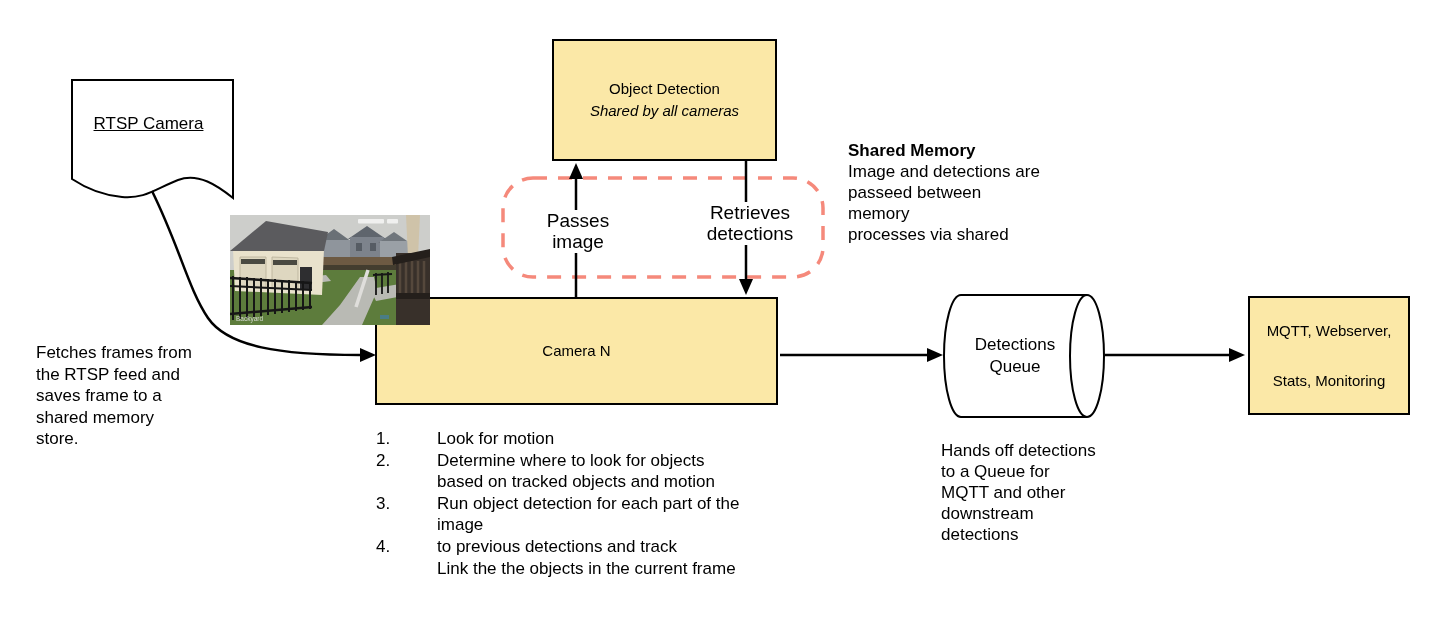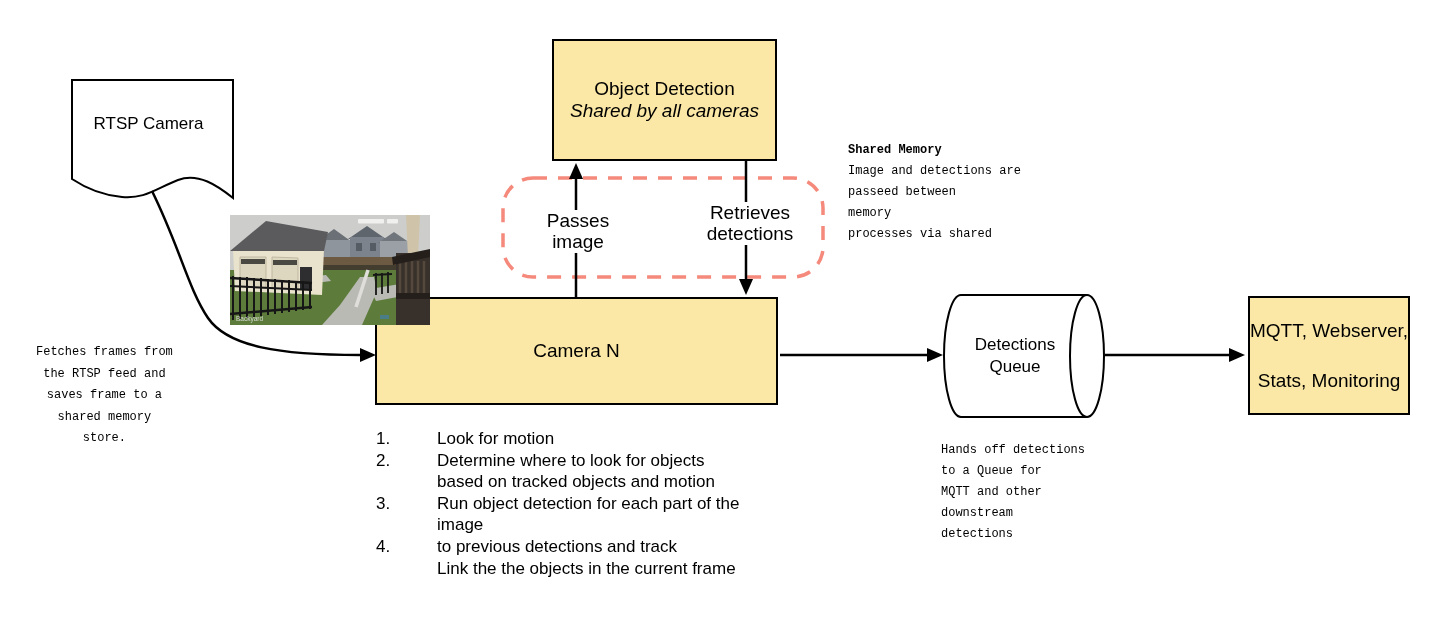--- a/index.html
+++ b/index.html
@@ -6,34 +6,34 @@
   .canvas {
     position:relative; width:1448px; height:625px; overflow:hidden;
     font-family:"Liberation Sans", sans-serif; color:#000; background:#fff;
   }
   .layer { position:absolute; left:0; top:0; width:1448px; height:625px; }
   .shapes { z-index:1; }
 
   .box {
     position:absolute; z-index:2; background:#FBE8A7; border:2px solid #000;
     display:flex; flex-direction:column; align-items:center; justify-content:center;
-    text-align:center; font-size:19px; line-height:22px; box-sizing:border-box;
+    text-align:center; font-size:15px; line-height:22px; box-sizing:border-box;
   }
   .italic { font-style:italic; }
 
-  .label { position:absolute; z-index:4; font-size:12px; line-height:21.5px;font-family:Liberation Mono, monospace; }
+  .label { position:absolute; z-index:4; font-size:17px; line-height:21.5px; }
   .edge-label {
     position:absolute; z-index:4; background:#ffffff; text-align:center;
     font-size:19px; line-height:20.5px; padding:1px 2px;
   }
   .note-title { font-weight:bold; }
 
   .doc-label {
     position:absolute; z-index:4; left:72px; top:80px; width:153px; height:88px;
-    display:flex; align-items:center; justify-content:center; font-size:17px;
+    display:flex; align-items:center; justify-content:center; font-size:17px;text-decoration:underline;
   }
 
   .steps { position:absolute; z-index:4; left:376px; top:428px; width:430px; font-size:17px; line-height:21.6px; }
   .step-row { display:flex; }
   .step-num { width:61px; flex:0 0 61px; }
   .step-lines { flex:1; }
 
   .queue-label {
     position:absolute; z-index:4; left:955px; top:334px; width:120px;
     text-align:center; font-size:17px; line-height:21.5px;
@@ -175,21 +175,21 @@
         <rect x="128" y="4" width="26" height="4.5" rx="1"></rect>
         <rect x="157" y="4" width="11" height="4.5" rx="1"></rect>
       </g>
 
       <text x="6" y="106" font-size="6.5" fill="#e8e8e8" opacity="0.85">Backyard</text>
     </svg>
   </div>
 
   <div class="doc-label">RTSP Camera</div>
 
-  <div class="label" style="left:36px; top:342px;text-align:center;">
+  <div class="label" style="left:36px; top:342px;">
     <div>Fetches frames from</div>
     <div>the RTSP feed and</div>
     <div>saves frame to a</div>
     <div>shared memory</div>
     <div>store.</div>
   </div>
 
   <div class="edge-label" style="left:534px; top:210px; width:84px;">
     <div>Passes</div>
     <div>image</div>

